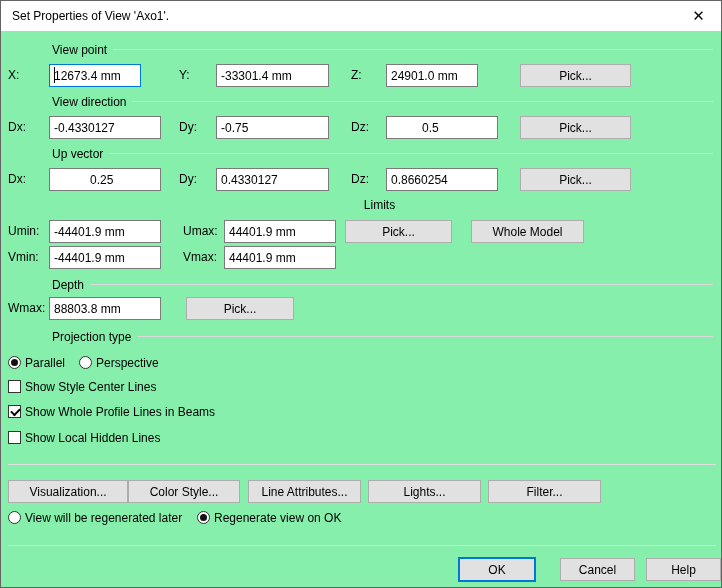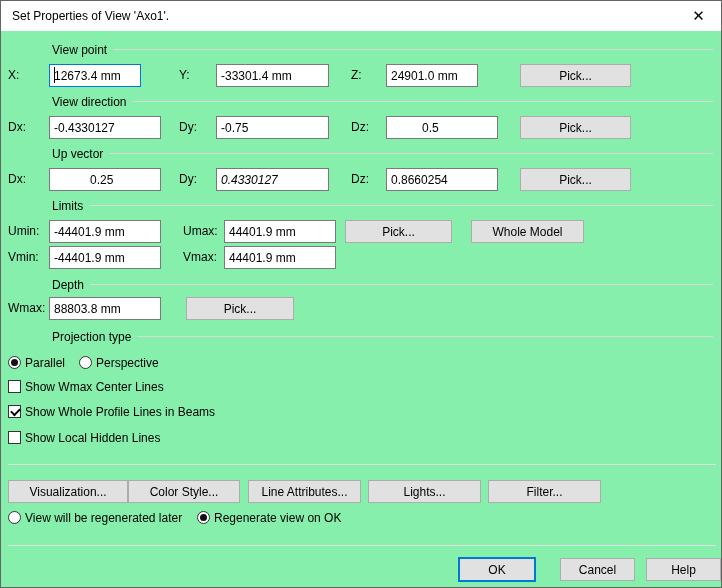--- a/index.html
+++ b/index.html
@@ -89,26 +89,26 @@
   <input class="inp" style="left: 385px; top: 115px; width: 112px; padding-left: 35px;" value="0.5">
   <button class="btn" style="left:519px; top:115px; width:111px;">Pick...</button>
 
   <div class="group-header" style="top:145px;">
     <span class="gl-label">Up vector</span>
     <span class="gl-line"></span>
   </div>
   <span class="lbl" style="left:7px; top:167px;">Dx:</span>
   <input class="inp" style="left: 48px; top: 167px; width: 112px; padding-left: 40px;" value="0.25">
   <span class="lbl" style="left:178px; top:167px;">Dy:</span>
-  <input class="inp" style="left: 215px; top: 167px; width: 113px; font-style: italic;" value="0.4330127">
+  <input class="inp" style="left: 215px; top: 167px; width: 113px;" value="0.4330127">
   <span class="lbl" style="left:350px; top:167px;">Dz:</span>
   <input class="inp" style="left: 385px; top: 167px; width: 112px;" value="0.8660254">
   <button class="btn" style="left:519px; top:167px; width:111px;">Pick...</button>
 
-  <div class="group-header" style="top:197px;">
+  <div class="group-header" style="top:197px;flex-direction:column;">
     <span class="gl-label">Limits</span>
     <span class="gl-line"></span>
   </div>
   <span class="lbl" style="left:7px; top:219px;">Umin:</span>
   <input class="inp" style="left: 48px; top: 219px; width: 112px;" value="-44401.9 mm">
   <span class="lbl" style="left:182px; top:219px;">Umax:</span>
   <input class="inp" style="left: 223px; top: 219px; width: 112px;" value="44401.9 mm">
   <button class="btn" style="left:344px; top:219px; width:107px;">Pick...</button>
   <button class="btn" style="left:470px; top:219px; width:113px;">Whole Model</button>
   <span class="lbl" style="left:7px; top:245px;">Vmin:</span>
@@ -127,21 +127,21 @@
   <div class="group-header" style="top:328px;">
     <span class="gl-label">Projection type</span>
     <span class="gl-line"></span>
   </div>
   <span class="radio selected" style="left:7px; top:355px;"></span>
   <span class="ctrl-label" style="left:24px; top:355px;">Parallel</span>
   <span class="radio" style="left:78px; top:355px;"></span>
   <span class="ctrl-label" style="left:95px; top:355px;">Perspective</span>
 
   <span class="checkbox" style="left:7px; top:379px;"></span>
-  <span class="ctrl-label" style="left:24px; top:379px;">Show Wmax Center Lines</span>
+  <span class="ctrl-label" style="left:24px; top:379px;">Show Style Center Lines</span>
   <span class="checkbox checked" style="left:7px; top:404px;"></span>
   <span class="ctrl-label" style="left:24px; top:404px;">Show Whole Profile Lines in Beams</span>
   <span class="checkbox" style="left:7px; top:430px;"></span>
   <span class="ctrl-label" style="left:24px; top:430px;">Show Local Hidden Lines</span>
 
   <div class="sep" style="top:463px;"></div>
 
   <button class="btn" style="left:7px; top:479px; width:120px;">Visualization...</button>
   <button class="btn" style="left:127px; top:479px; width:112px;">Color Style...</button>
   <button class="btn" style="left:247px; top:479px; width:113px;">Line Attributes...</button>

